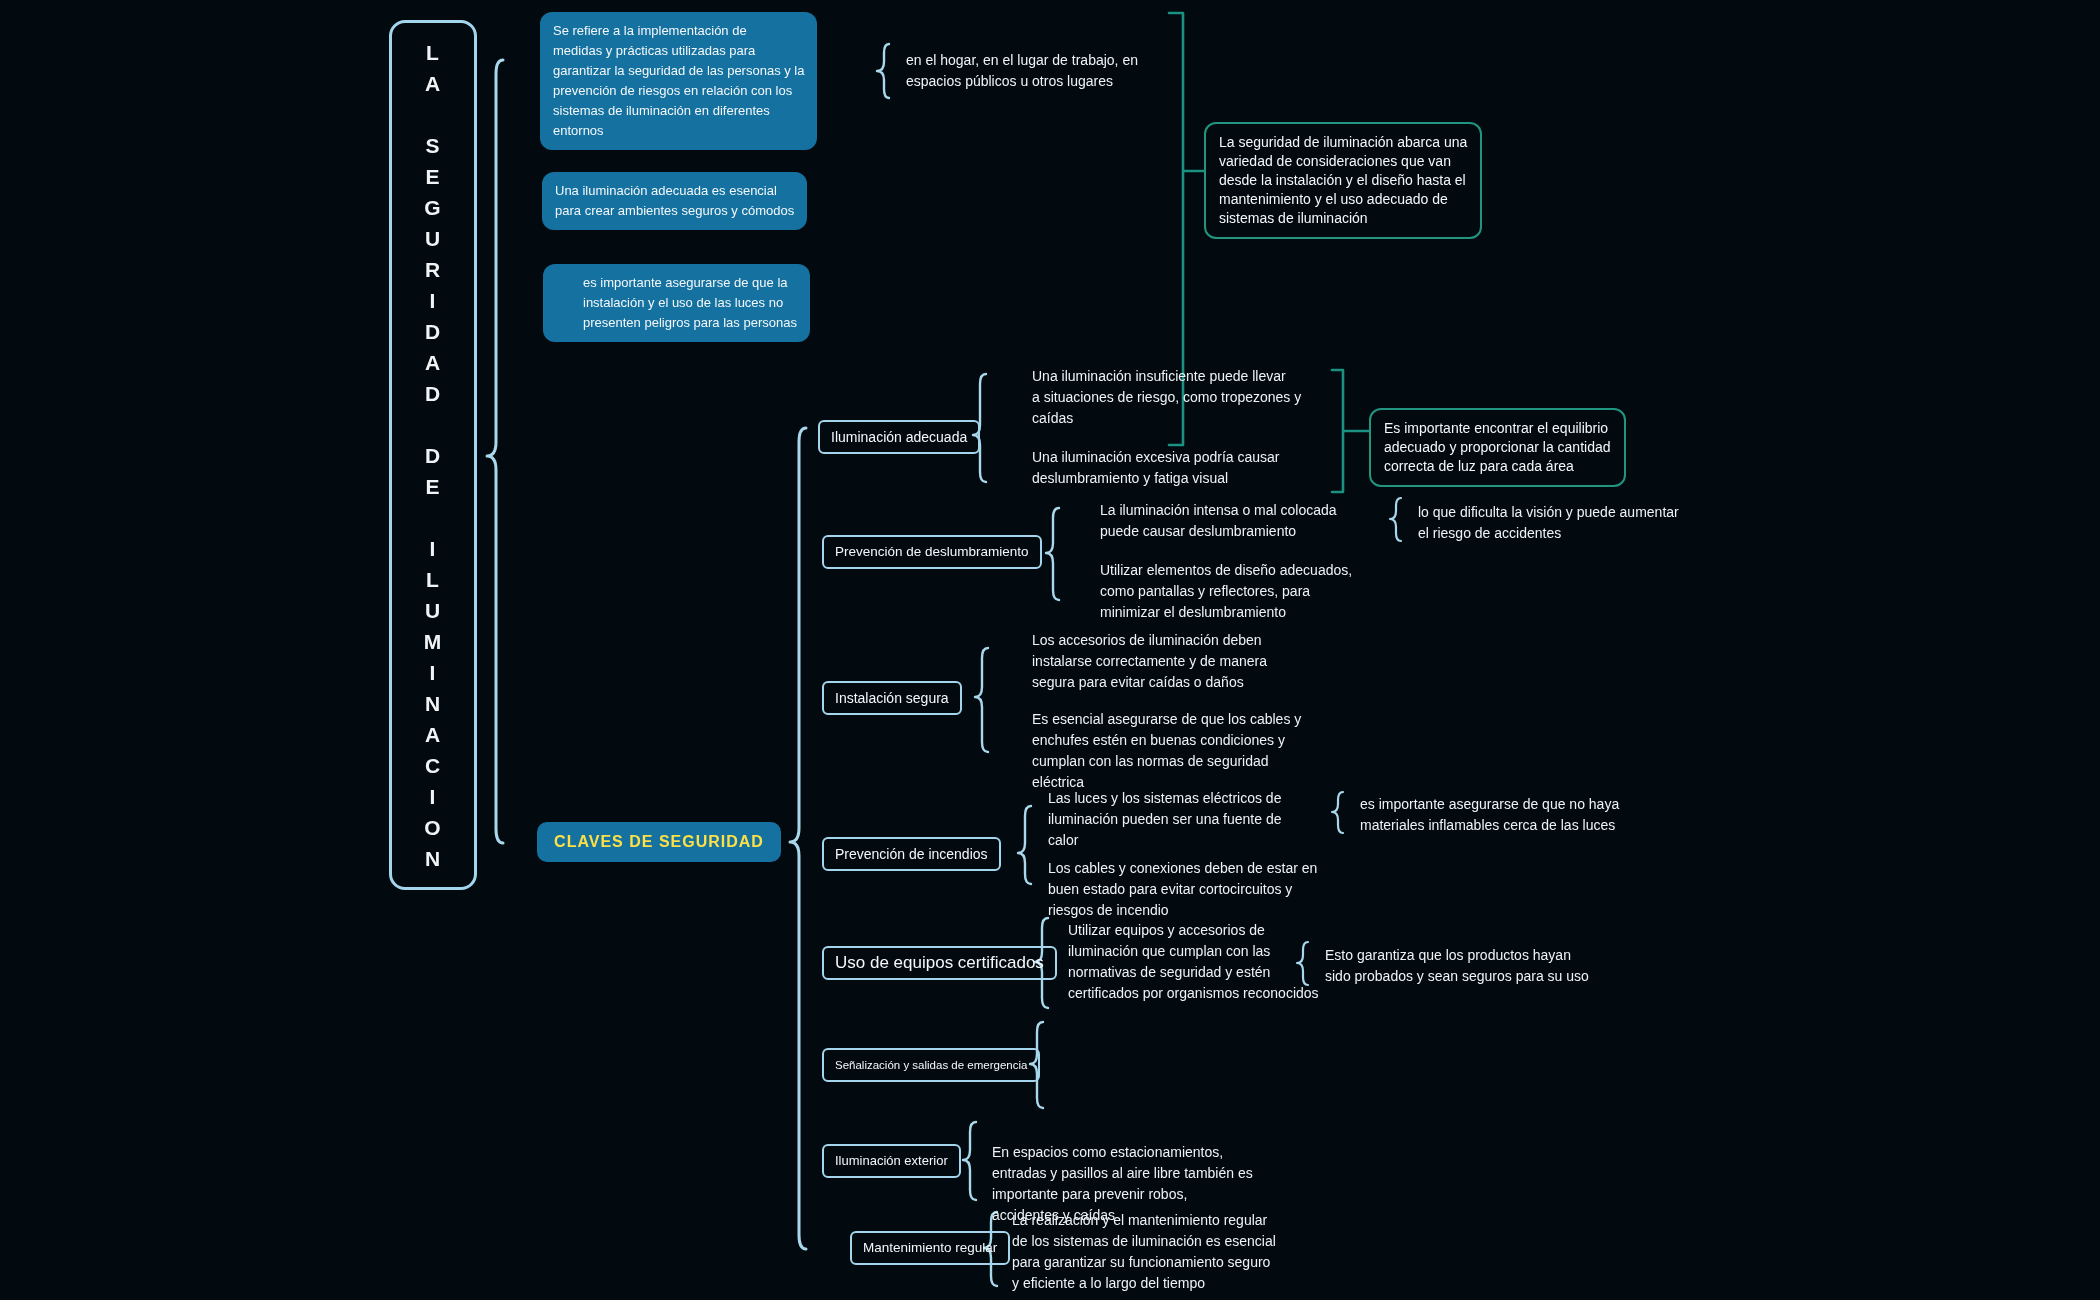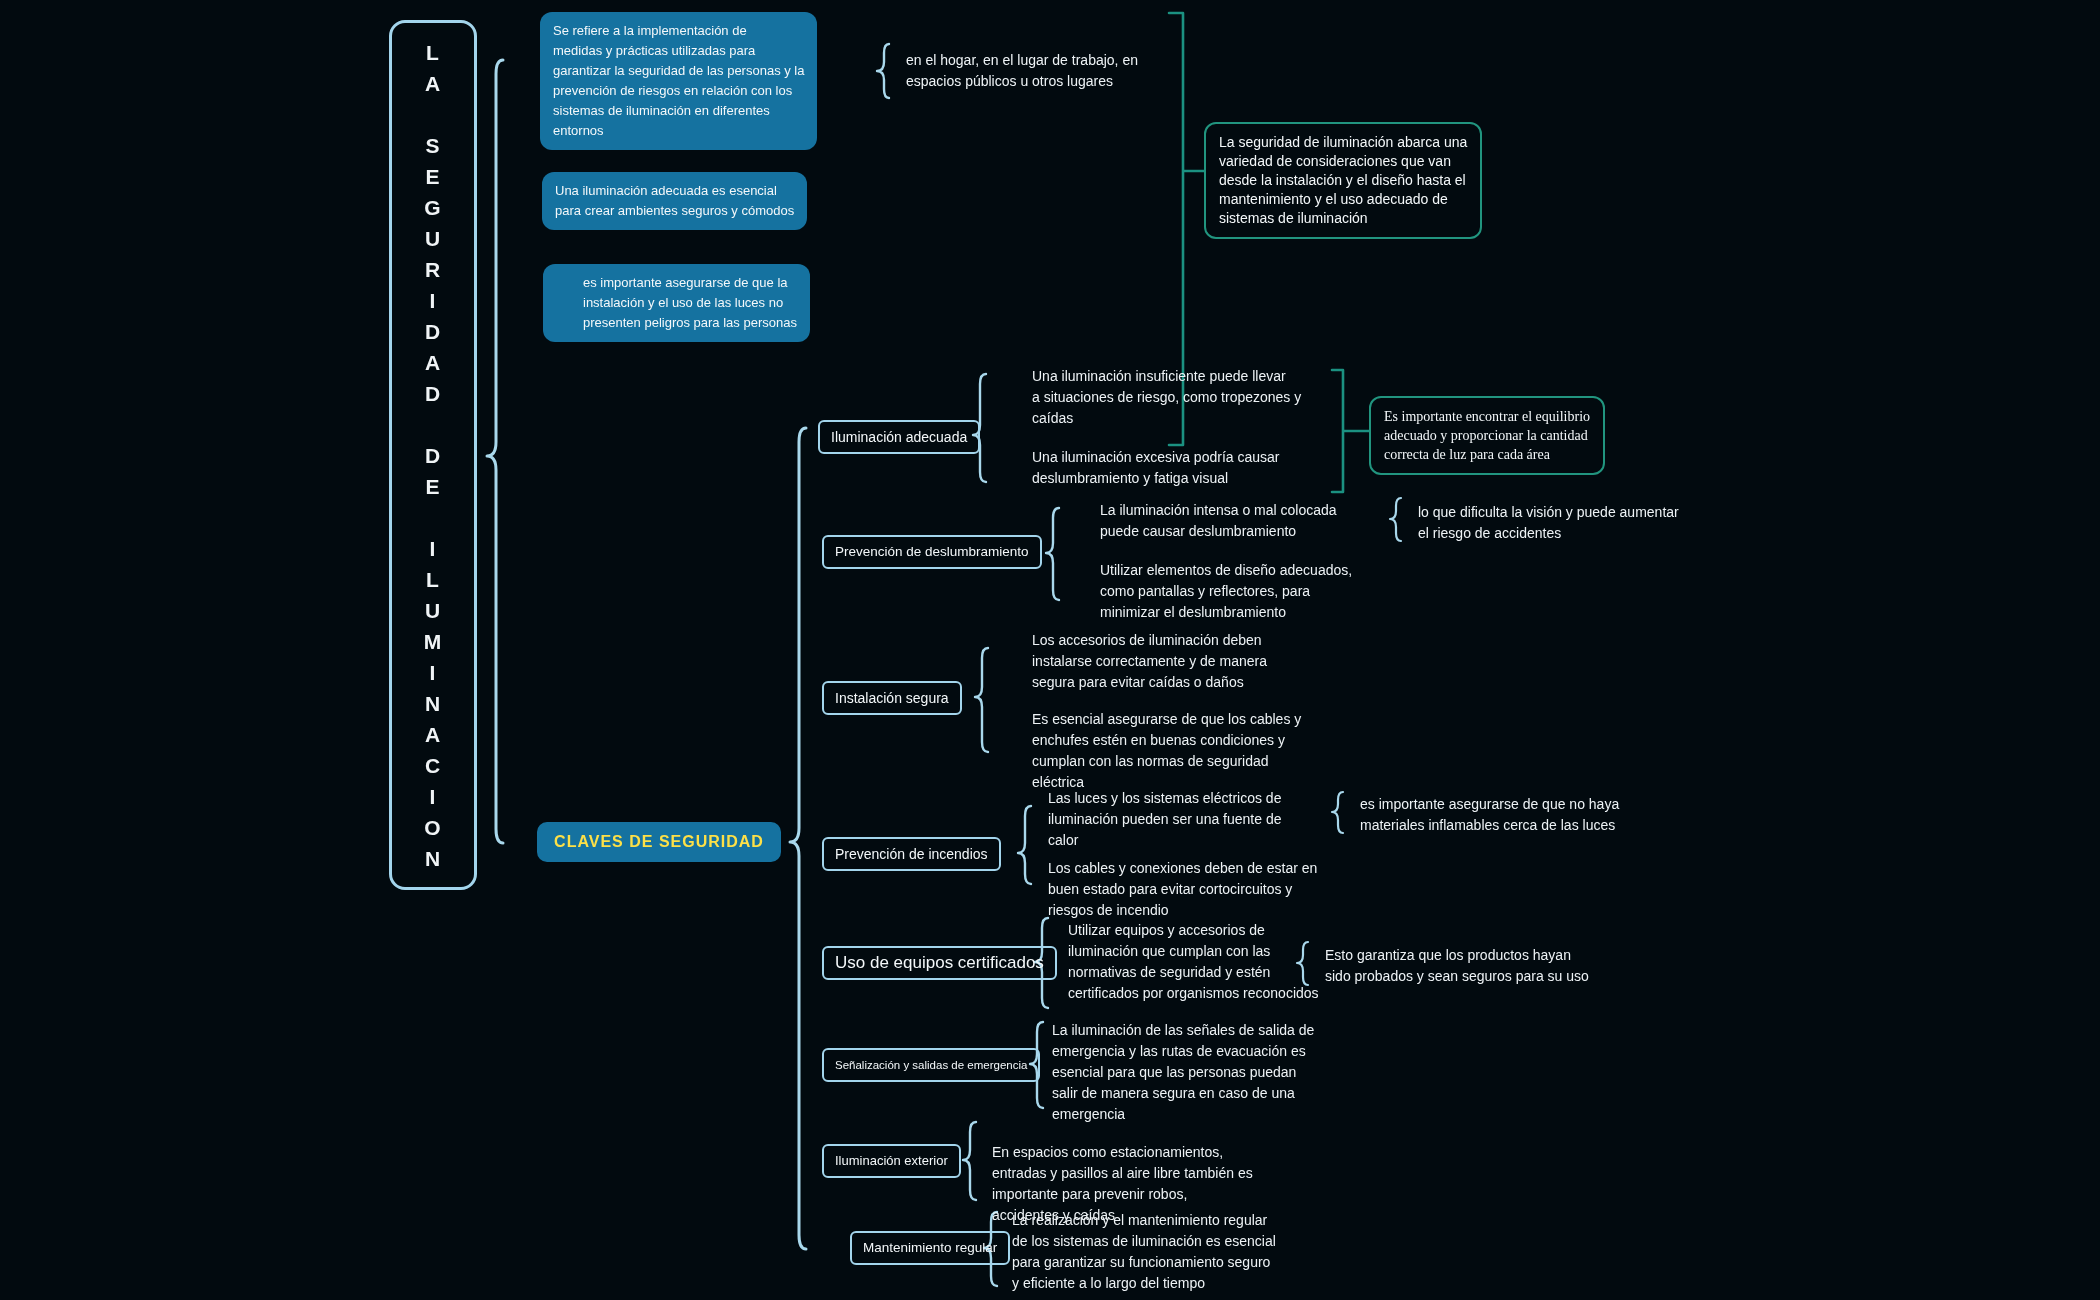--- a/index.html
+++ b/index.html
@@ -92,21 +92,21 @@
 sistemas de iluminación</div>
 
   <div class="abs claves" style="left:537px;top:822px;">CLAVES DE SEGURIDAD</div>
 
   <div class="abs node" style="left:818px;top:420px;">Iluminación adecuada</div>
   <div class="abs txt" style="left:1032px;top:366px;">Una iluminación insuficiente puede llevar
 a situaciones de riesgo, como tropezones y
 caídas</div>
   <div class="abs txt" style="left:1032px;top:447px;">Una iluminación excesiva podría causar
 deslumbramiento y fatiga visual</div>
-  <div class="abs tealbox" style="left:1369px;top:396px;font-family:Liberation Serif, serif;">Es importante encontrar el equilibrio
+  <div class="abs tealbox" style="left:1369px;top:408px;">Es importante encontrar el equilibrio
 adecuado y proporcionar la cantidad
 correcta de luz para cada área</div>
 
   <div class="abs node" style="left:822px;top:535px;font-size:13.5px;">Prevención de deslumbramiento</div>
   <div class="abs txt" style="left:1100px;top:500px;">La iluminación intensa o mal colocada
 puede causar deslumbramiento</div>
   <div class="abs txt" style="left:1418px;top:502px;">lo que dificulta la visión y puede aumentar
 el riesgo de accidentes</div>
   <div class="abs txt" style="left:1100px;top:560px;">Utilizar elementos de diseño adecuados,
 como pantallas y reflectores, para
@@ -133,25 +133,20 @@
 
   <div class="abs node" style="left:822px;top:946px;font-size:17px;">Uso de equipos certificados</div>
   <div class="abs txt" style="left:1068px;top:920px;">Utilizar equipos y accesorios de
 iluminación que cumplan con las
 normativas de seguridad y estén
 certificados por organismos reconocidos</div>
   <div class="abs txt" style="left:1325px;top:945px;">Esto garantiza que los productos hayan
 sido probados y sean seguros para su uso</div>
 
   <div class="abs node" style="left:822px;top:1048px;font-size:11.5px;text-align:center;">Señalización y salidas de emergencia</div>
-  <div class="abs txt" style="left:1052px;top:1020px;">La iluminación de las señales de salida de
-emergencia y las rutas de evacuación es
-esencial para que las personas puedan
-salir de manera segura en caso de una
-emergencia</div>
 
   <div class="abs node" style="left:822px;top:1144px;font-size:13px;">Iluminación exterior</div>
   <div class="abs txt" style="left:992px;top:1122px;margin-top:20px;">En espacios como estacionamientos,
 entradas y pasillos al aire libre también es
 importante para prevenir robos,
 accidentes y caídas</div>
 
   <div class="abs node" style="left:850px;top:1231px;font-size:13.5px;">Mantenimiento regular</div>
   <div class="abs txt" style="left:1012px;top:1210px;">La realización y el mantenimiento regular
 de los sistemas de iluminación es esencial

